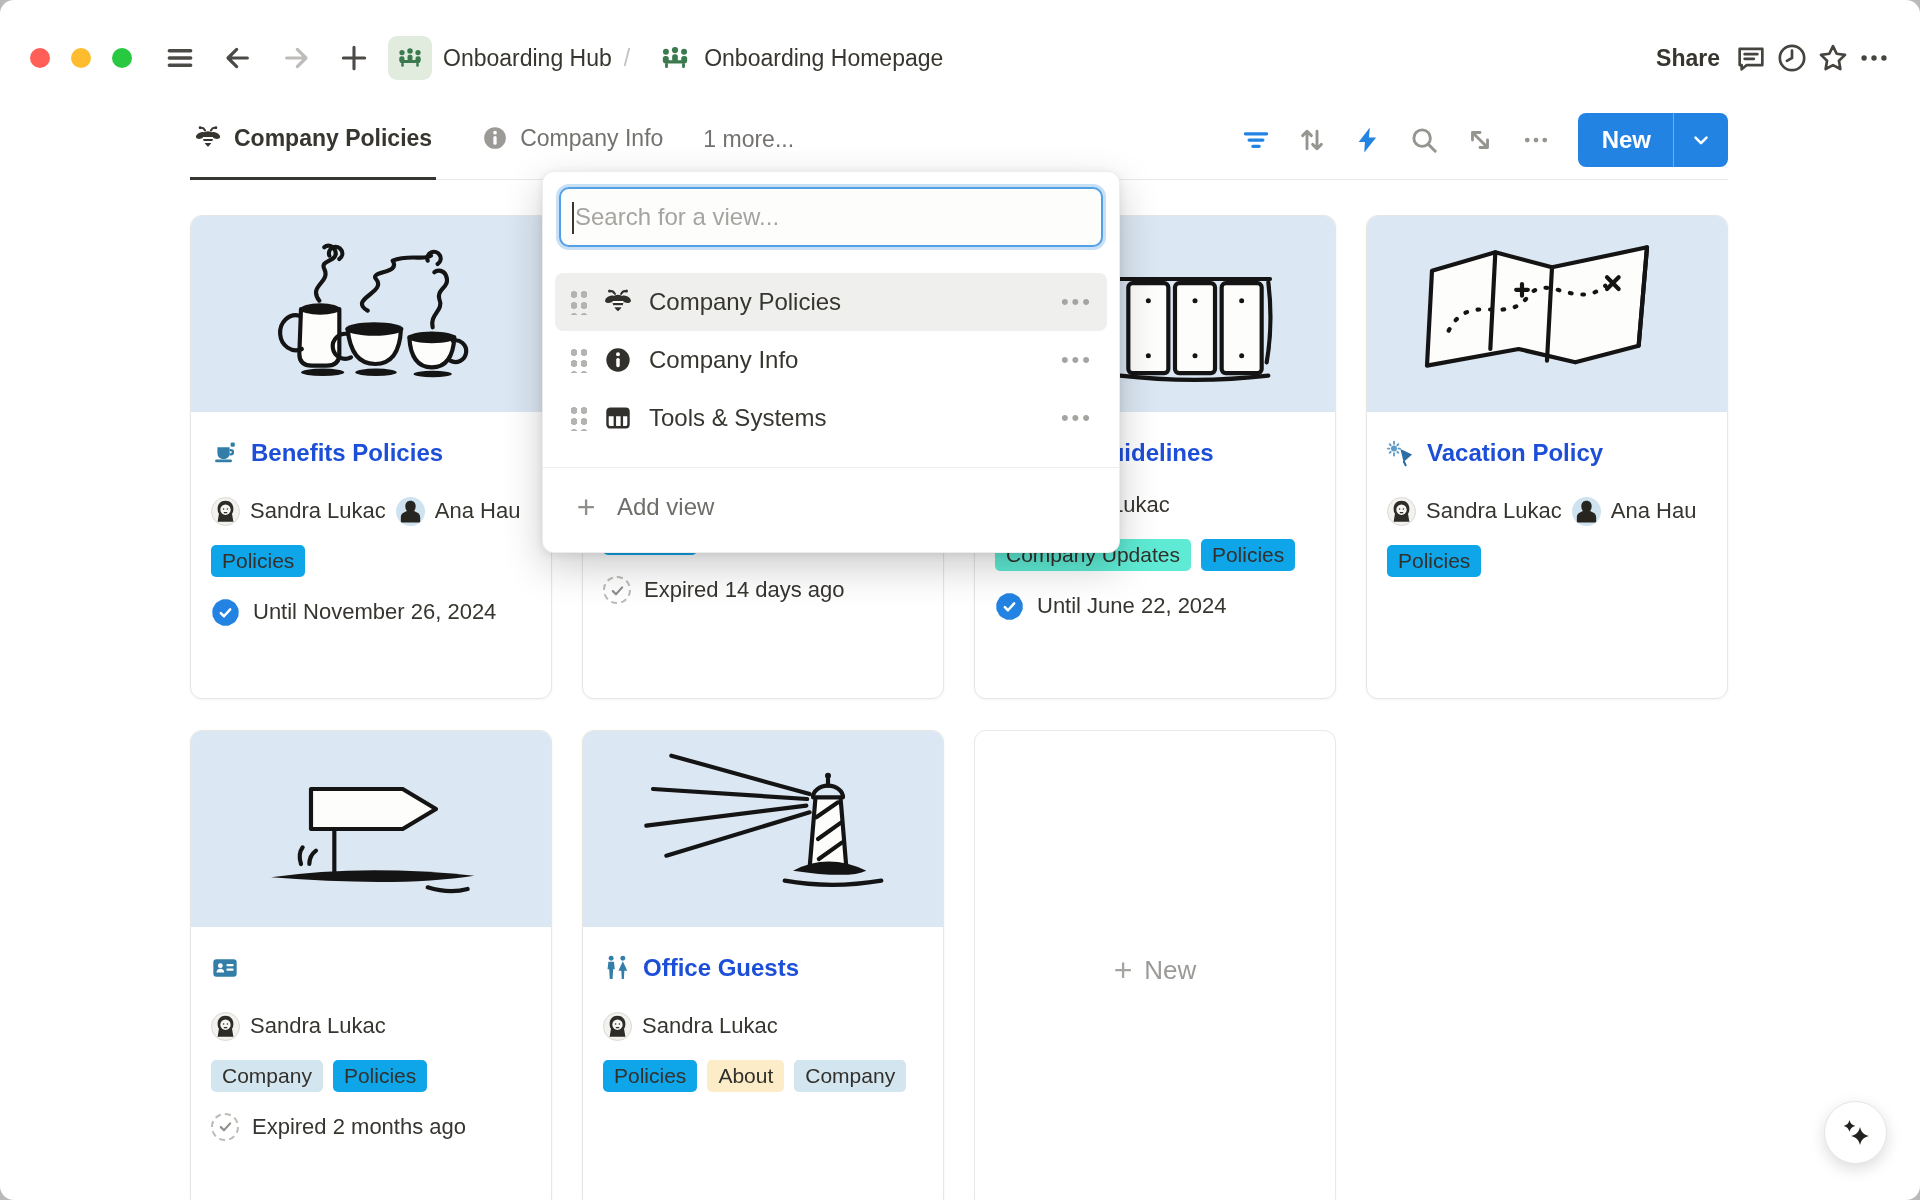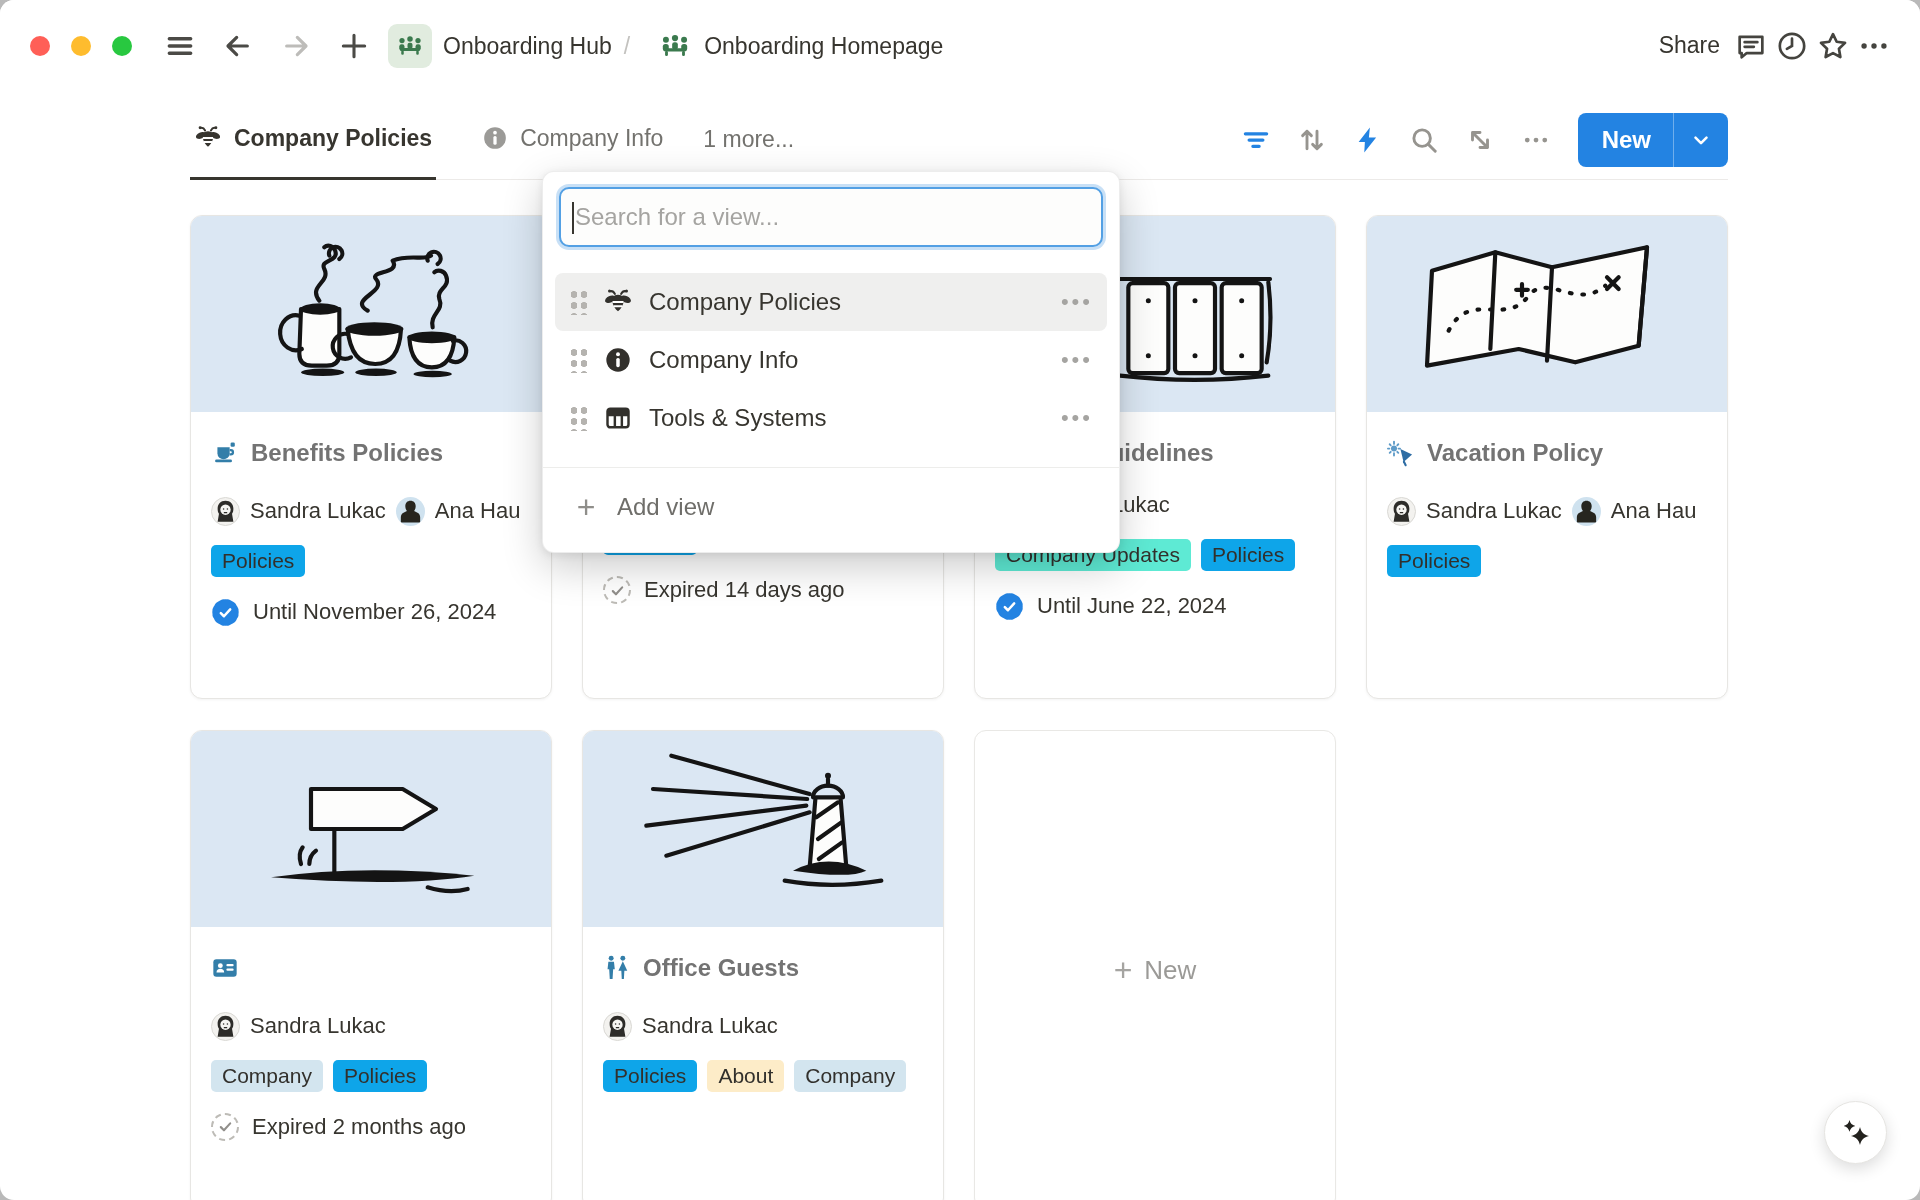--- a/index.html
+++ b/index.html
@@ -1,31 +1,31 @@
 <!DOCTYPE html>
 <html><head>
 <meta charset="utf-8">
 <style>
   * { margin:0; padding:0; box-sizing:border-box; }
   html,body { width:1920px; height:1200px; background:#b9b9b9; font-family:"Liberation Sans","DejaVu Sans",sans-serif; }
   .window { position:relative; width:1920px; height:1200px; background:#fff; border-radius:14px; overflow:hidden; color:#37352f; }
 
   
-  .topbar { position:absolute; top:0; left:0; right:0; height:92px; display:flex; align-items:center; background:#fff; }
+  .topbar { position:absolute; top:12px; left:0; right:0; height:92px; display:flex; align-items:center; background:#fff; }
   .lights { display:flex; gap:21px; margin-left:30px; }
   .light { width:20px; height:20px; border-radius:50%; }
   .light.red{background:#ff5f57;} .light.yellow{background:#febc2e;} .light.green{background:#28c840;}
   .tbtn { width:40px; height:40px; display:flex; align-items:center; justify-content:center; border-radius:6px; cursor:pointer; }
   .tbtn svg { display:block; }
   .nav-group { display:flex; align-items:center; gap:18px; margin-left:28px; }
   .crumb { display:flex; align-items:center; margin-left:14px; font-size:23px; color:#37352f; }
   .crumb-chip { width:44px; height:44px; background:#e1ecdf; border-radius:9px; display:flex; align-items:center; justify-content:center; margin-right:11px; }
   .crumb-glyph { width:38px; height:38px; display:flex; align-items:center; justify-content:center; margin:0 10px 0 14px; }
   .crumb-sep { color:#c3c2bf; margin:0 12px; }
-  .topbar-right { margin-left:auto; display:flex; align-items:flex-start; gap:1px; margin-right:26px; }
+  .topbar-right { margin-left:auto; display:flex; align-items:center; gap:1px; margin-right:26px;font-weight:bold; }
   .share { font-size:23px; color:#37352f; padding:6px 10px; border-radius:6px; cursor:pointer; }
 
   
   .tabbar { position:absolute; left:190px; width:1538px; top:100px; height:80px; display:flex; align-items:center; border-bottom:1px solid #eceae8; }
   .tab { display:flex; align-items:center; gap:12px; height:80px; padding:0 4px; font-size:23px; color:#73726e; cursor:pointer; border-bottom:3px solid transparent; }
   .tab.active { color:#37352f; font-weight:700; border-bottom:3px solid #37352f; }
   .tab + .tab { margin-left:42px; }
   .tabmore { margin-left:36px; font-size:23px; color:#73726e; cursor:pointer; }
   .viewbar-right { margin-left:auto; display:flex; align-items:center; gap:12px; }
   .vicon { width:44px; height:44px; display:flex; align-items:center; justify-content:center; border-radius:6px; cursor:pointer; }
@@ -52,21 +52,21 @@
   .dd-add { display:flex; align-items:center; height:58px; margin:0 12px; padding:0 8px; border-radius:8px; cursor:pointer; color:#6f6e6a; }
   .dd-add .plus { font-size:32px; color:#8f8e8a; width:34px; margin:0 14px 0 6px; text-align:center; line-height:1; }
   .dd-add .lbl { font-size:24px; }
 
   
   .grid { position:absolute; left:190px; top:215px; width:1538px; display:grid; grid-template-columns:repeat(4,362px); grid-auto-rows:auto; column-gap:30px; row-gap:31px; }
   .card { width:362px; height:484px; background:#fff; border:1px solid #e7e6e3; border-radius:12px; box-shadow:0 1px 3px rgba(15,15,15,.05); overflow:hidden; cursor:pointer; }
   .card.tall { height:480px; }
   .card-img { height:196px; background:#dbe7f3; display:flex; align-items:center; justify-content:center; }
   .card-body { padding:0 20px; }
-  .ctitle { display:flex; gap:12px; margin-top:24px; font-size:24px; font-weight:700; color:#737373; line-height:1.45; }
+  .ctitle { display:flex; gap:12px; margin-top:24px; font-size:24px; font-weight:700; color:#1d4ed8; line-height:1.45; }
   .ctitle .cicon { flex:0 0 28px; padding-top:3px; }
   .ctitle.narrow .txt { max-width:200px; }
   .ctitle.indent { margin-left:96px; }
   .people { display:flex; align-items:center; gap:10px; margin-top:20px; margin-right:-19px; white-space:nowrap; overflow:hidden; font-size:22px; color:#37352f; }
   .people .nm { flex-shrink:0; }
   .avatar { flex:0 0 29px; width:29px; height:29px; border-radius:50%; overflow:hidden; display:flex; align-items:center; justify-content:center; }
   .avatar.sketch { background:#f3f2ef; border:1px solid #d9d8d4; }
   .avatar.photo { background:#cfe2ef; }
   .tags { display:flex; flex-wrap:wrap; gap:10px; margin-top:19px; }
   .tag { font-size:21px; color:#32302c; padding:4px 11px; border-radius:5px; white-space:nowrap; }

